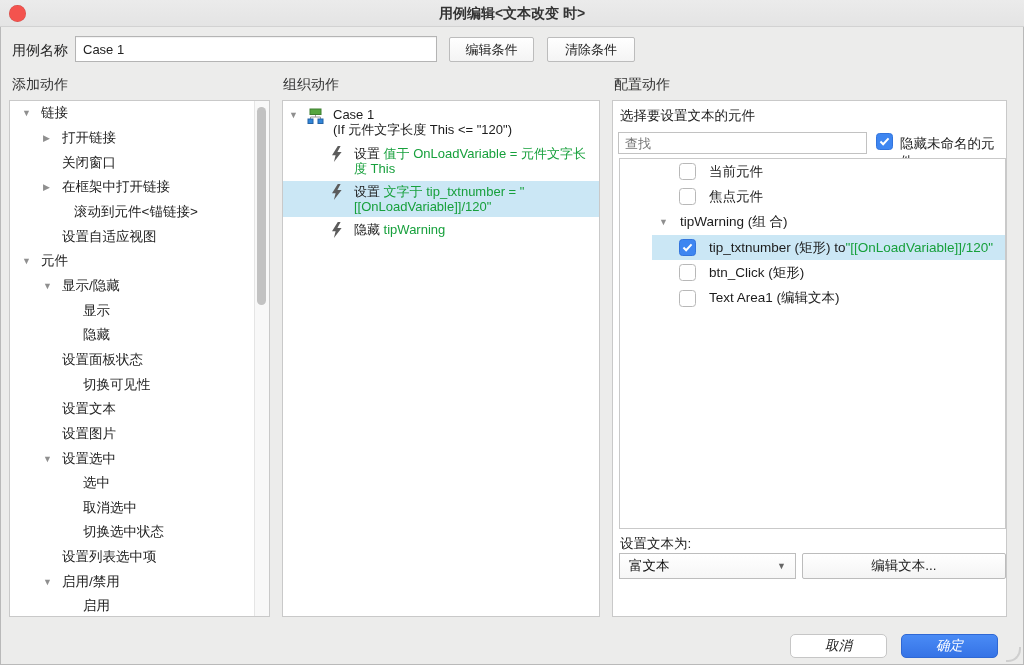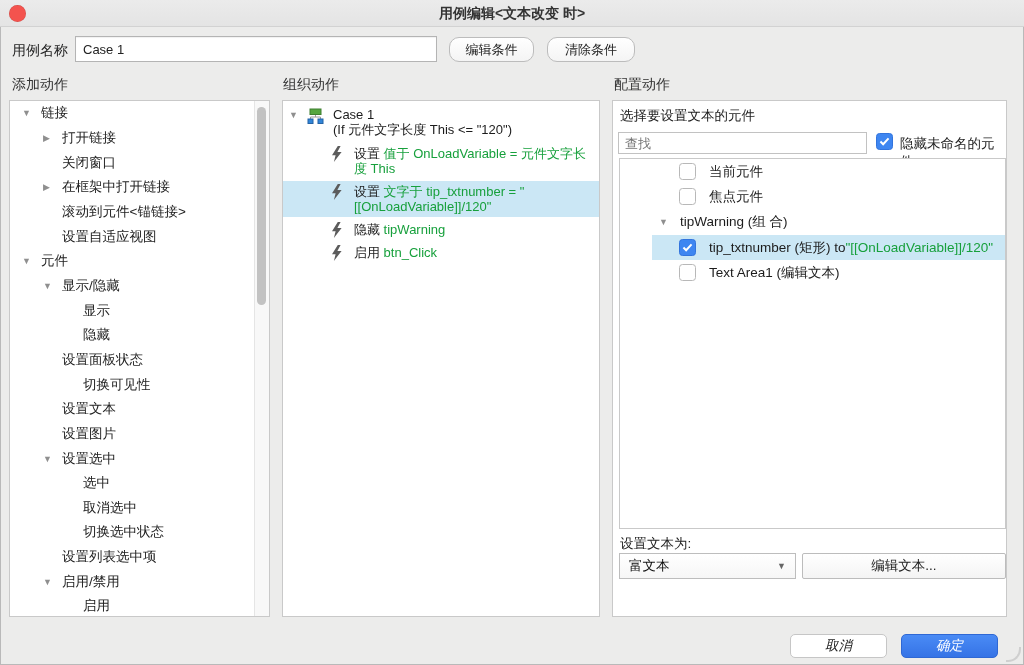--- a/index.html
+++ b/index.html
@@ -5,21 +5,21 @@
   html,body{margin:0;padding:0;}
   body{font-family:"Liberation Sans","DejaVu Sans",sans-serif;background:#999;}
   .dialog{position:relative;width:1024px;height:665px;background:#ececeb;overflow:hidden;box-shadow:0 0 0 1px #b9b9b9 inset;}
   
   .titlebar{position:absolute;left:0;top:0;width:100%;height:26px;background:linear-gradient(#ebebeb,#e4e4e4);border-bottom:1px solid #d2d2d2;}
   .traffic{position:absolute;left:9px;top:5px;width:17px;height:17px;border-radius:50%;background:#f4534e;box-shadow:0 0 0 .5px rgba(0,0,0,.15) inset;}
   .title{position:absolute;left:0;top:0;width:100%;height:26px;line-height:26px;text-align:center;font-size:14px;font-weight:bold;color:#333;}
   
   .lbl-name{position:absolute;left:12px;top:42px;font-size:14px;color:#222;}
   .name-input{position:absolute;left:75px;top:36px;width:346px;height:24px;border:1px solid #b4b4b4;background:#fff;font-size:13px;padding:0 7px;color:#222;outline:none;box-shadow:inset 0 1px 1px rgba(0,0,0,.06);}
-  .cond-btn{position:absolute;top:37px;height:25px;background:linear-gradient(#ffffff,#f4f4f4);border:1px solid #bcbcbc;border-radius:10px;font-size:13px;color:#222;font-family:inherit;}
+  .cond-btn{position:absolute;top:37px;height:25px;background:linear-gradient(#ffffff,#f4f4f4);border:1px solid #bcbcbc;border-radius:2px;font-size:13px;color:#222;font-family:inherit;}
   .cond-btn.b1{left:449px;width:85px;}
   .cond-btn.b2{left:547px;width:88px;}
   
   .col-h{position:absolute;top:76px;font-size:14px;color:#333;}
   .col-h.c1{left:12px;} .col-h.c2{left:283px;} .col-h.c3{left:614px;}
   
   .panel{position:absolute;top:100px;height:517px;background:#fff;border:1px solid #c9c9c9;box-sizing:border-box;overflow:hidden;}
   .panel.left{left:9px;width:261px;}
   .panel.mid{left:282px;width:318px;}
   .panel.right{left:612px;width:395px;}
@@ -95,21 +95,21 @@
           <span class="tlabel">打开链接</span>
         </div>
         <div class="trow" style="padding-left: 33px;">
           <span class="arrow"></span>
           <span class="tlabel">关闭窗口</span>
         </div>
         <div class="trow" style="padding-left: 33px;">
           <span class="arrow">▶</span>
           <span class="tlabel">在框架中打开链接</span>
         </div>
-        <div class="trow" style="padding-left: 33px;">
+        <div class="trow" style="padding-left: 45px;">
           <span class="arrow"></span>
           <span class="tlabel">滚动到元件&lt;锚链接&gt;</span>
         </div>
         <div class="trow" style="padding-left: 33px;">
           <span class="arrow"></span>
           <span class="tlabel">设置自适应视图</span>
         </div>
         <div class="trow" style="padding-left: 12px;">
           <span class="arrow">▼</span>
           <span class="tlabel">元件</span>
@@ -193,23 +193,20 @@
         </div>
         <div class="act-row"><span class="bolt"><svg width="11" height="16" viewBox="0 0 11 16">
               <path d="M6.8 0 L1 9.2 L4.6 9.2 L2.9 16 L10.6 5.9 L6.4 5.9 L9.6 0 Z" fill="#5c5c5c"></path>
             </svg></span><span class="act-text"><span class="kw">设置</span><span class="grn"> 值于 OnLoadVariable = 元件文字长度 This</span></span></div>
         <div class="act-row sel"><span class="bolt"><svg width="11" height="16" viewBox="0 0 11 16">
               <path d="M6.8 0 L1 9.2 L4.6 9.2 L2.9 16 L10.6 5.9 L6.4 5.9 L9.6 0 Z" fill="#5c5c5c"></path>
             </svg></span><span class="act-text"><span class="kw">设置</span><span class="grn"> 文字于 tip_txtnumber = "[[OnLoadVariable]]/120"</span></span></div>
         <div class="act-row"><span class="bolt"><svg width="11" height="16" viewBox="0 0 11 16">
               <path d="M6.8 0 L1 9.2 L4.6 9.2 L2.9 16 L10.6 5.9 L6.4 5.9 L9.6 0 Z" fill="#5c5c5c"></path>
             </svg></span><span class="act-text"><span class="kw">隐藏</span><span class="grn"> tipWarning</span></span></div>
-        <div class="act-row"><span class="bolt"><svg width="11" height="16" viewBox="0 0 11 16">
-              <path d="M6.8 0 L1 9.2 L4.6 9.2 L2.9 16 L10.6 5.9 L6.4 5.9 L9.6 0 Z" fill="#5c5c5c"></path>
-            </svg></span><span class="act-text"><span class="kw">启用</span><span class="grn"> btn_Click</span></span></div>
       </div>
   </div>
 
   <div class="panel right">
     <div class="cfg-label">选择要设置文本的元件</div>
     <input class="search-input" placeholder="查找" style="">
     <span class="cb on hide-cb">
         <svg width="11" height="9" viewBox="0 0 12 10">
           <polyline points="1.5,5 4.5,8 10.5,1.5" fill="none" stroke="#fff" stroke-width="2.2"></polyline>
         </svg>
@@ -233,20 +230,24 @@
             <span class="cb on">
               <svg width="11" height="9" viewBox="0 0 12 10">
                 <polyline points="1.5,5 4.5,8 10.5,1.5" fill="none" stroke="#fff" stroke-width="2.2"></polyline>
               </svg>
             </span>
             <span>tip_txtnumber (矩形) to </span>
             <span class="grn">"[[OnLoadVariable]]/120"</span>
           </div>
           <div class="w-row">
             <span class="cb off"></span>
+            <span>btn_Click (矩形)</span>
+          </div>
+          <div class="w-row">
+            <span class="cb off"></span>
             <span>Text Area1 (编辑文本)</span>
           </div>
         </div>
     </div>
     <div class="settext-lbl">设置文本为:</div>
     <div class="dropdown">
       <span class="dd-text">富文本</span>
       <span class="dd-arrow">▼</span>
     </div>
     <button class="edit-text-btn">编辑文本...</button>

